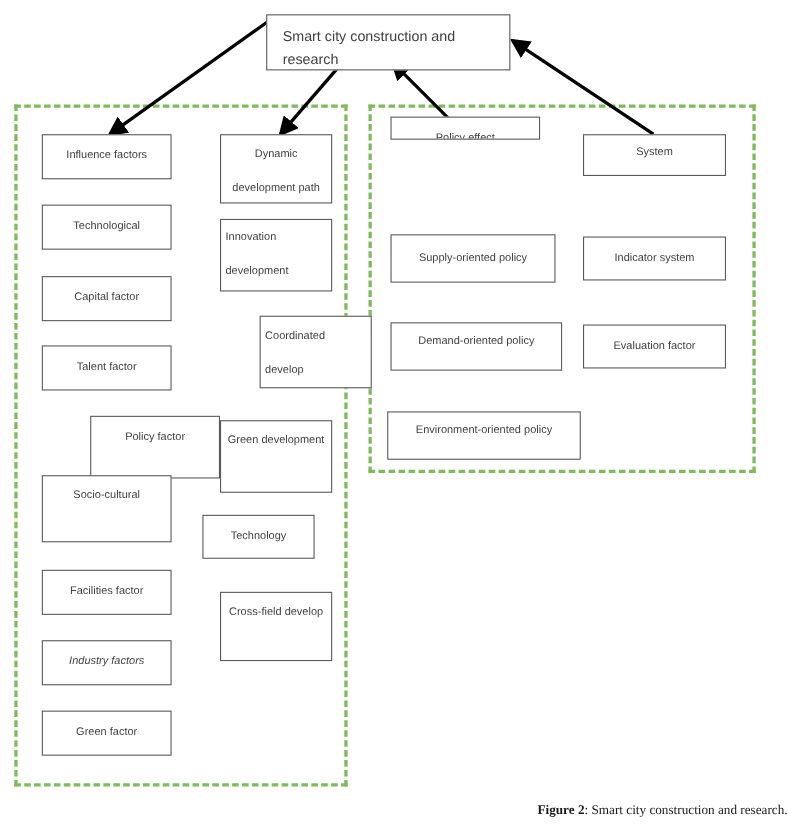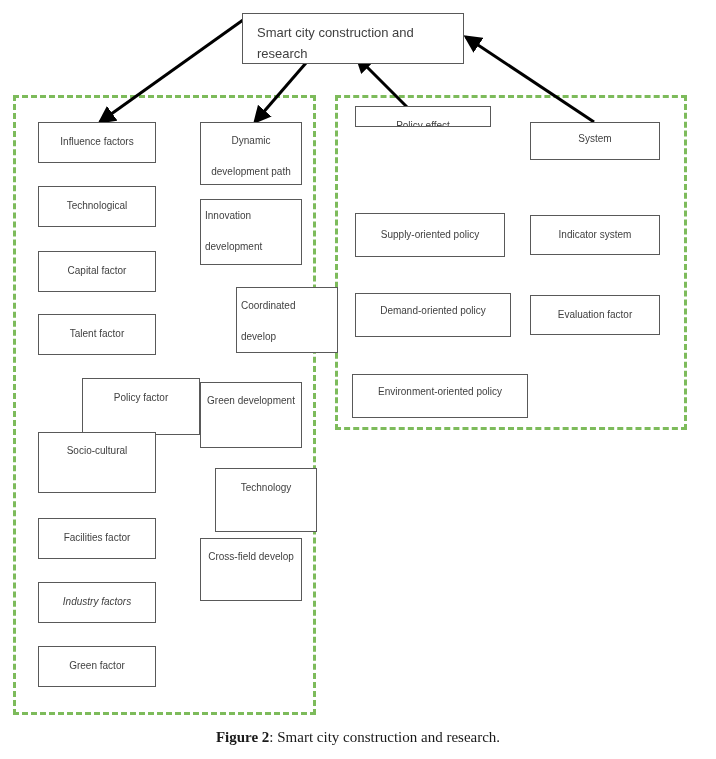--- a/index.html
+++ b/index.html
@@ -59,23 +59,23 @@
     height: 759px;
     pointer-events: none;
   }
 
   
   .caption {
     position: absolute;
     left: 0;
     top: 729px;
     width: 716px;
-    text-align: center;
+    text-align: right;
     font-family: "Liberation Serif", serif;
-    font-size: 15px;
+    font-size: 12px;
     color: #1a1a1a;
   }
   .caption b { font-weight: bold; }
 </style>
 </head>
 <body>
 
 <div id="page">
 
   <div class="group-box" style="left:13px; top:95px; width:303px; height:620px;"></div>
@@ -106,21 +106,21 @@
   <div class="node" style="left:38px; top:378px; width:118px; height:57px;margin-left:44px;">Policy factor</div>
   <div class="node tight" style="left:38px; top:432px; width:118px; height:61px; line-height:31px; padding-top:2px;">Socio-cultural</div>
   <div class="node" style="left:38px; top:518px; width:118px; height:41px;">Facilities factor</div>
   <div class="node" style="left:38px; top:582px; width:118px; height:41px;font-style:italic;">Industry factors</div>
   <div class="node" style="left:38px; top:646px; width:118px; height:41px;">Green factor</div>
 
   <div class="node tight" style="left:200px; top:122px; width:102px; height:63px; line-height:31px; padding-top:2px;">Dynamic development path</div>
   <div class="node tight" style="left:200px; top:199px; width:102px; height:66px; line-height:31px; padding:0 4px; text-align:left;">Innovation development</div>
   <div class="node tight" style="left:200px; top:287px; width:102px; height:66px; line-height:31px; padding:2px 4px; text-align:left;margin-left:36px;">Coordinated develop</div>
   <div class="node tight" style="left:200px; top:382px; width:102px; height:66px; line-height:31px; padding:2px 4px; text-align:center;">Green development</div>
-  <div class="node" style="left:215px; top:468px; width:102px; height:64px;">Technology</div>
+  <div class="node" style="left:184px; top:468px; width:102px; height:40px;">Technology</div>
   <div class="node tight" style="left:200px; top:538px; width:102px; height:63px; line-height:31px; padding:2px 4px; text-align:center;">Cross-field develop</div>
 
   <div class="node" style="left:355px; top:106px; width:136px; height:21px;">Policy effect</div>
   <div class="node tight" style="left:355px; top:213px; width:150px; height:44px; line-height:23px; text-align:center; padding:9px 8px;">Supply-oriented policy</div>
   <div class="node tight" style="left:355px; top:293px; width:156px; height:44px; line-height:23px; text-align:center; padding:5px 8px;">Demand-oriented policy</div>
   <div class="node tight" style="left:352px; top:374px; width:176px; height:44px; line-height:23px; text-align:center; padding:5px 8px;">Environment-oriented policy</div>
 
   <div class="node tight" style="left:530px; top:122px; width:130px; height:38px; line-height:28px; padding-top:2px;">System</div>
   <div class="node" style="left:530px; top:215px; width:130px; height:40px;">Indicator system</div>
   <div class="node" style="left:530px; top:295px; width:130px; height:40px;">Evaluation factor</div>

